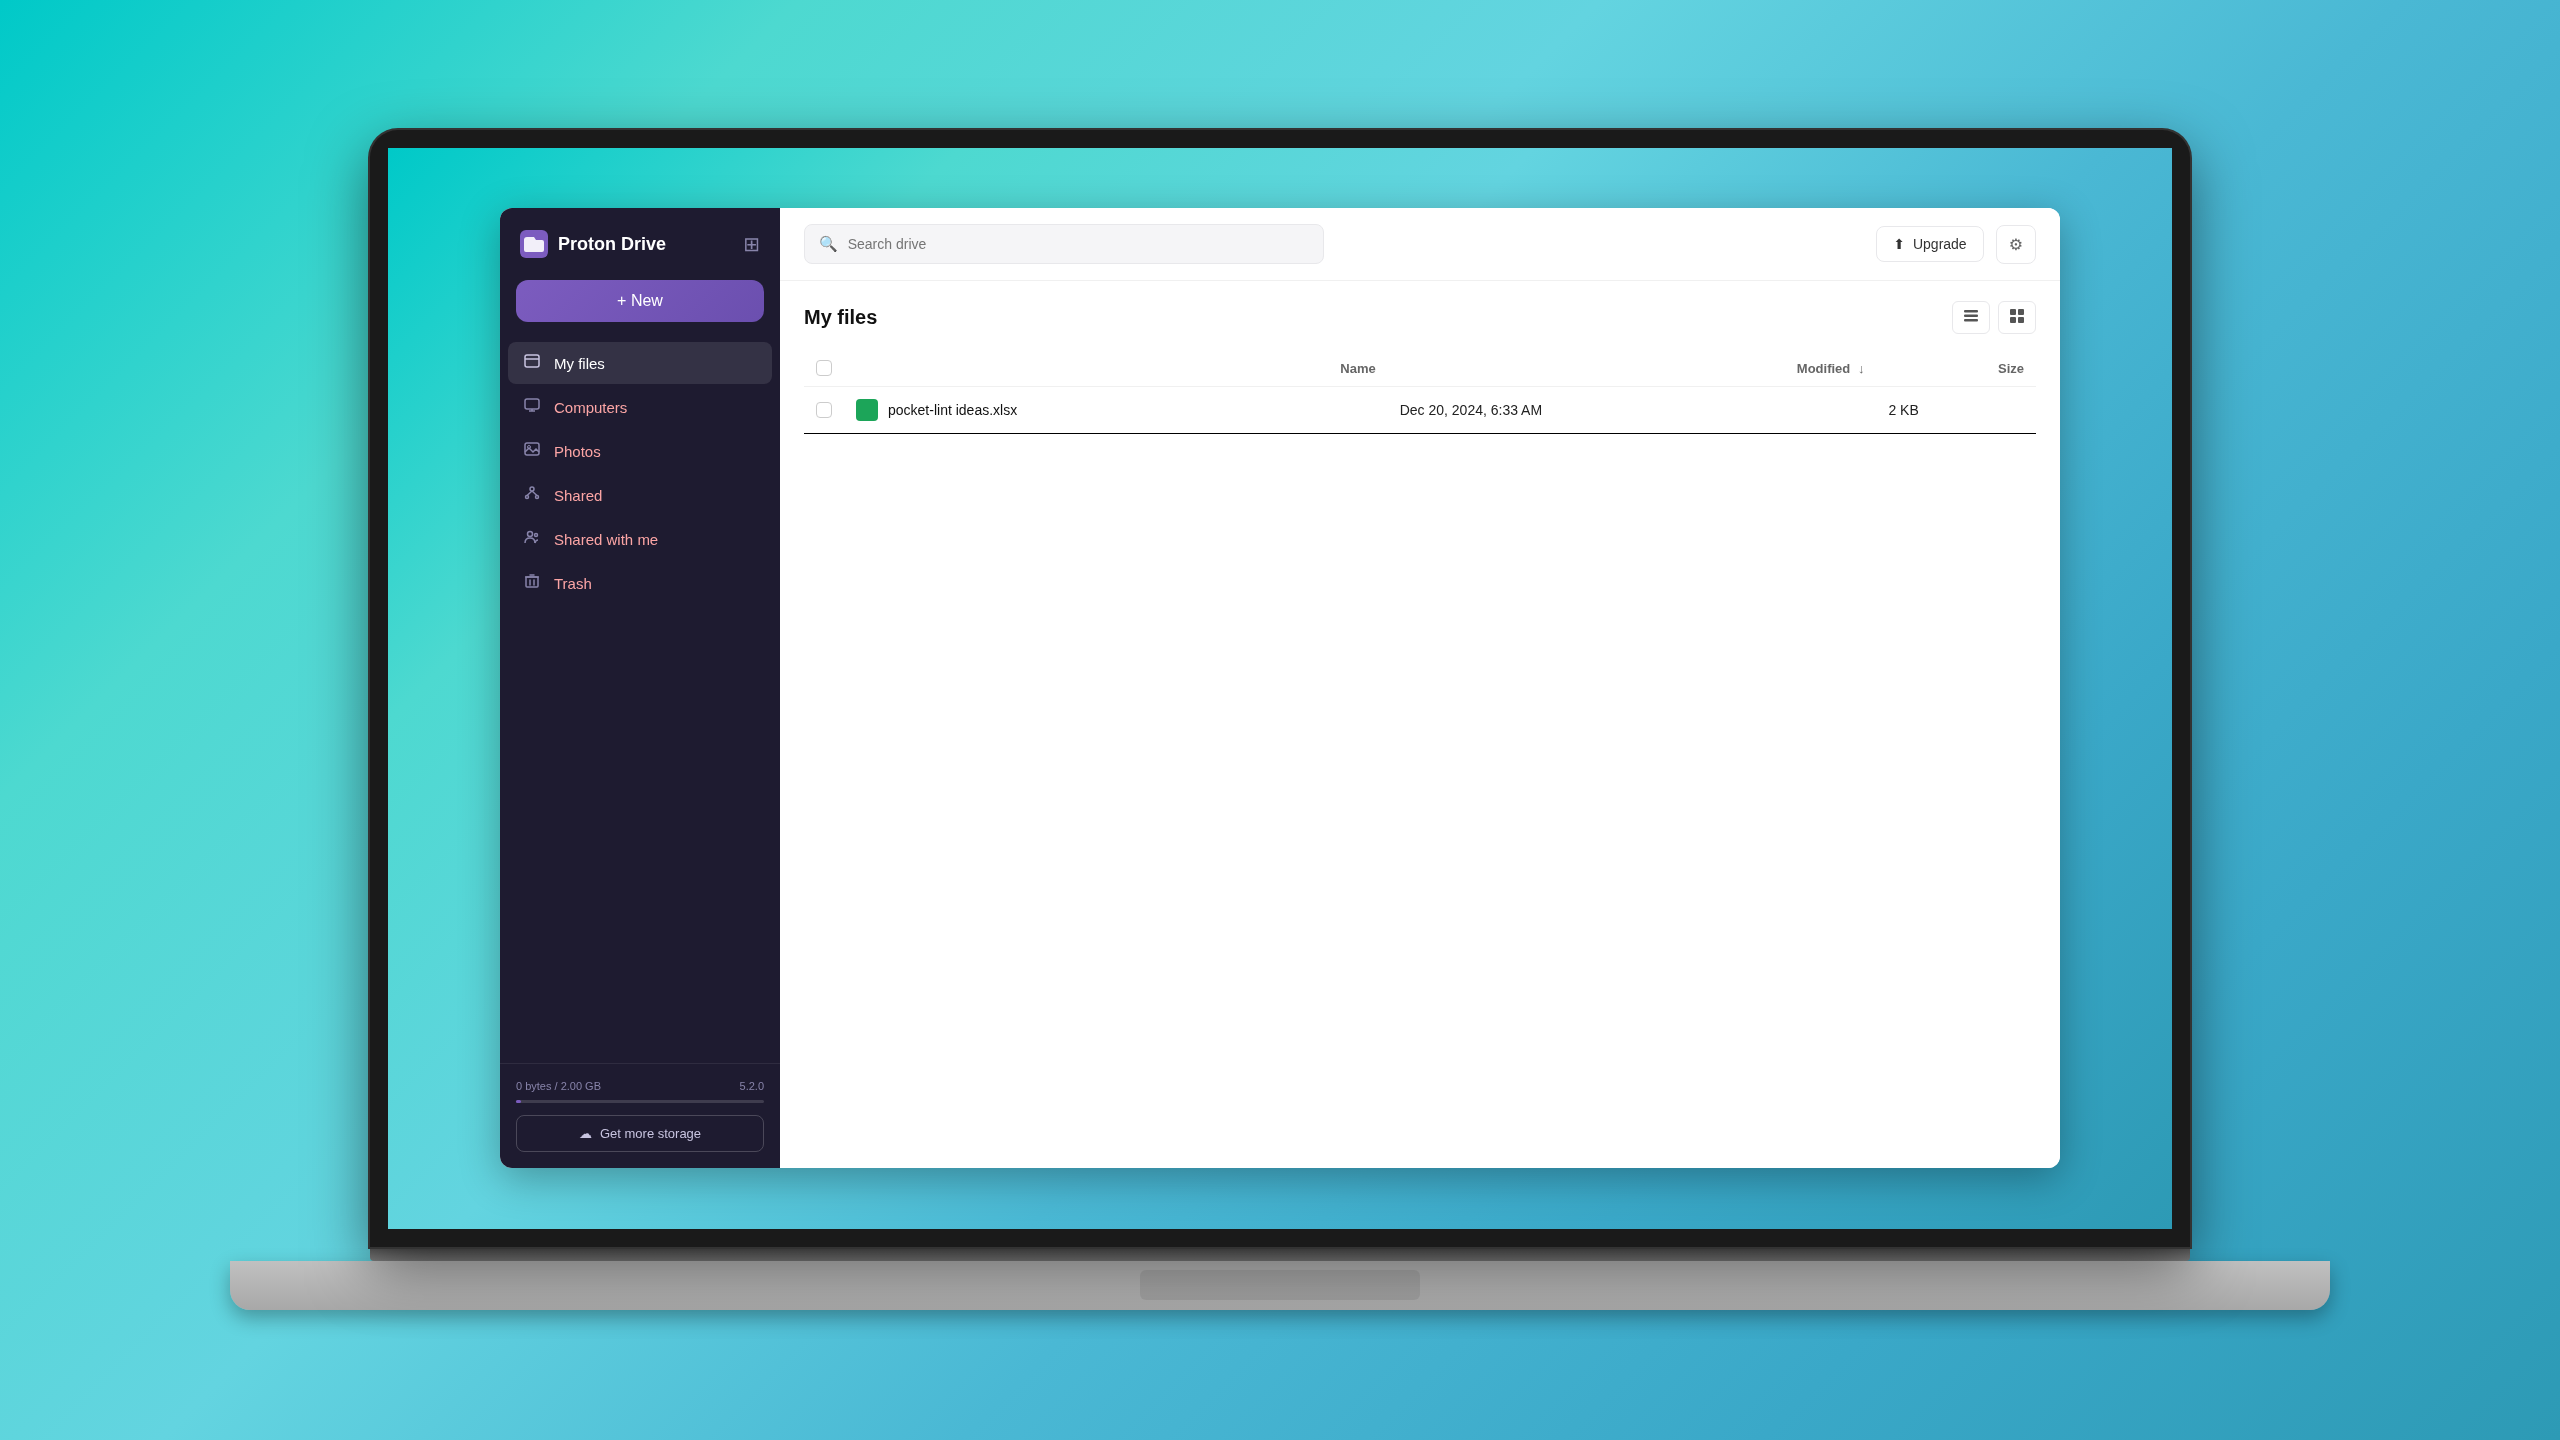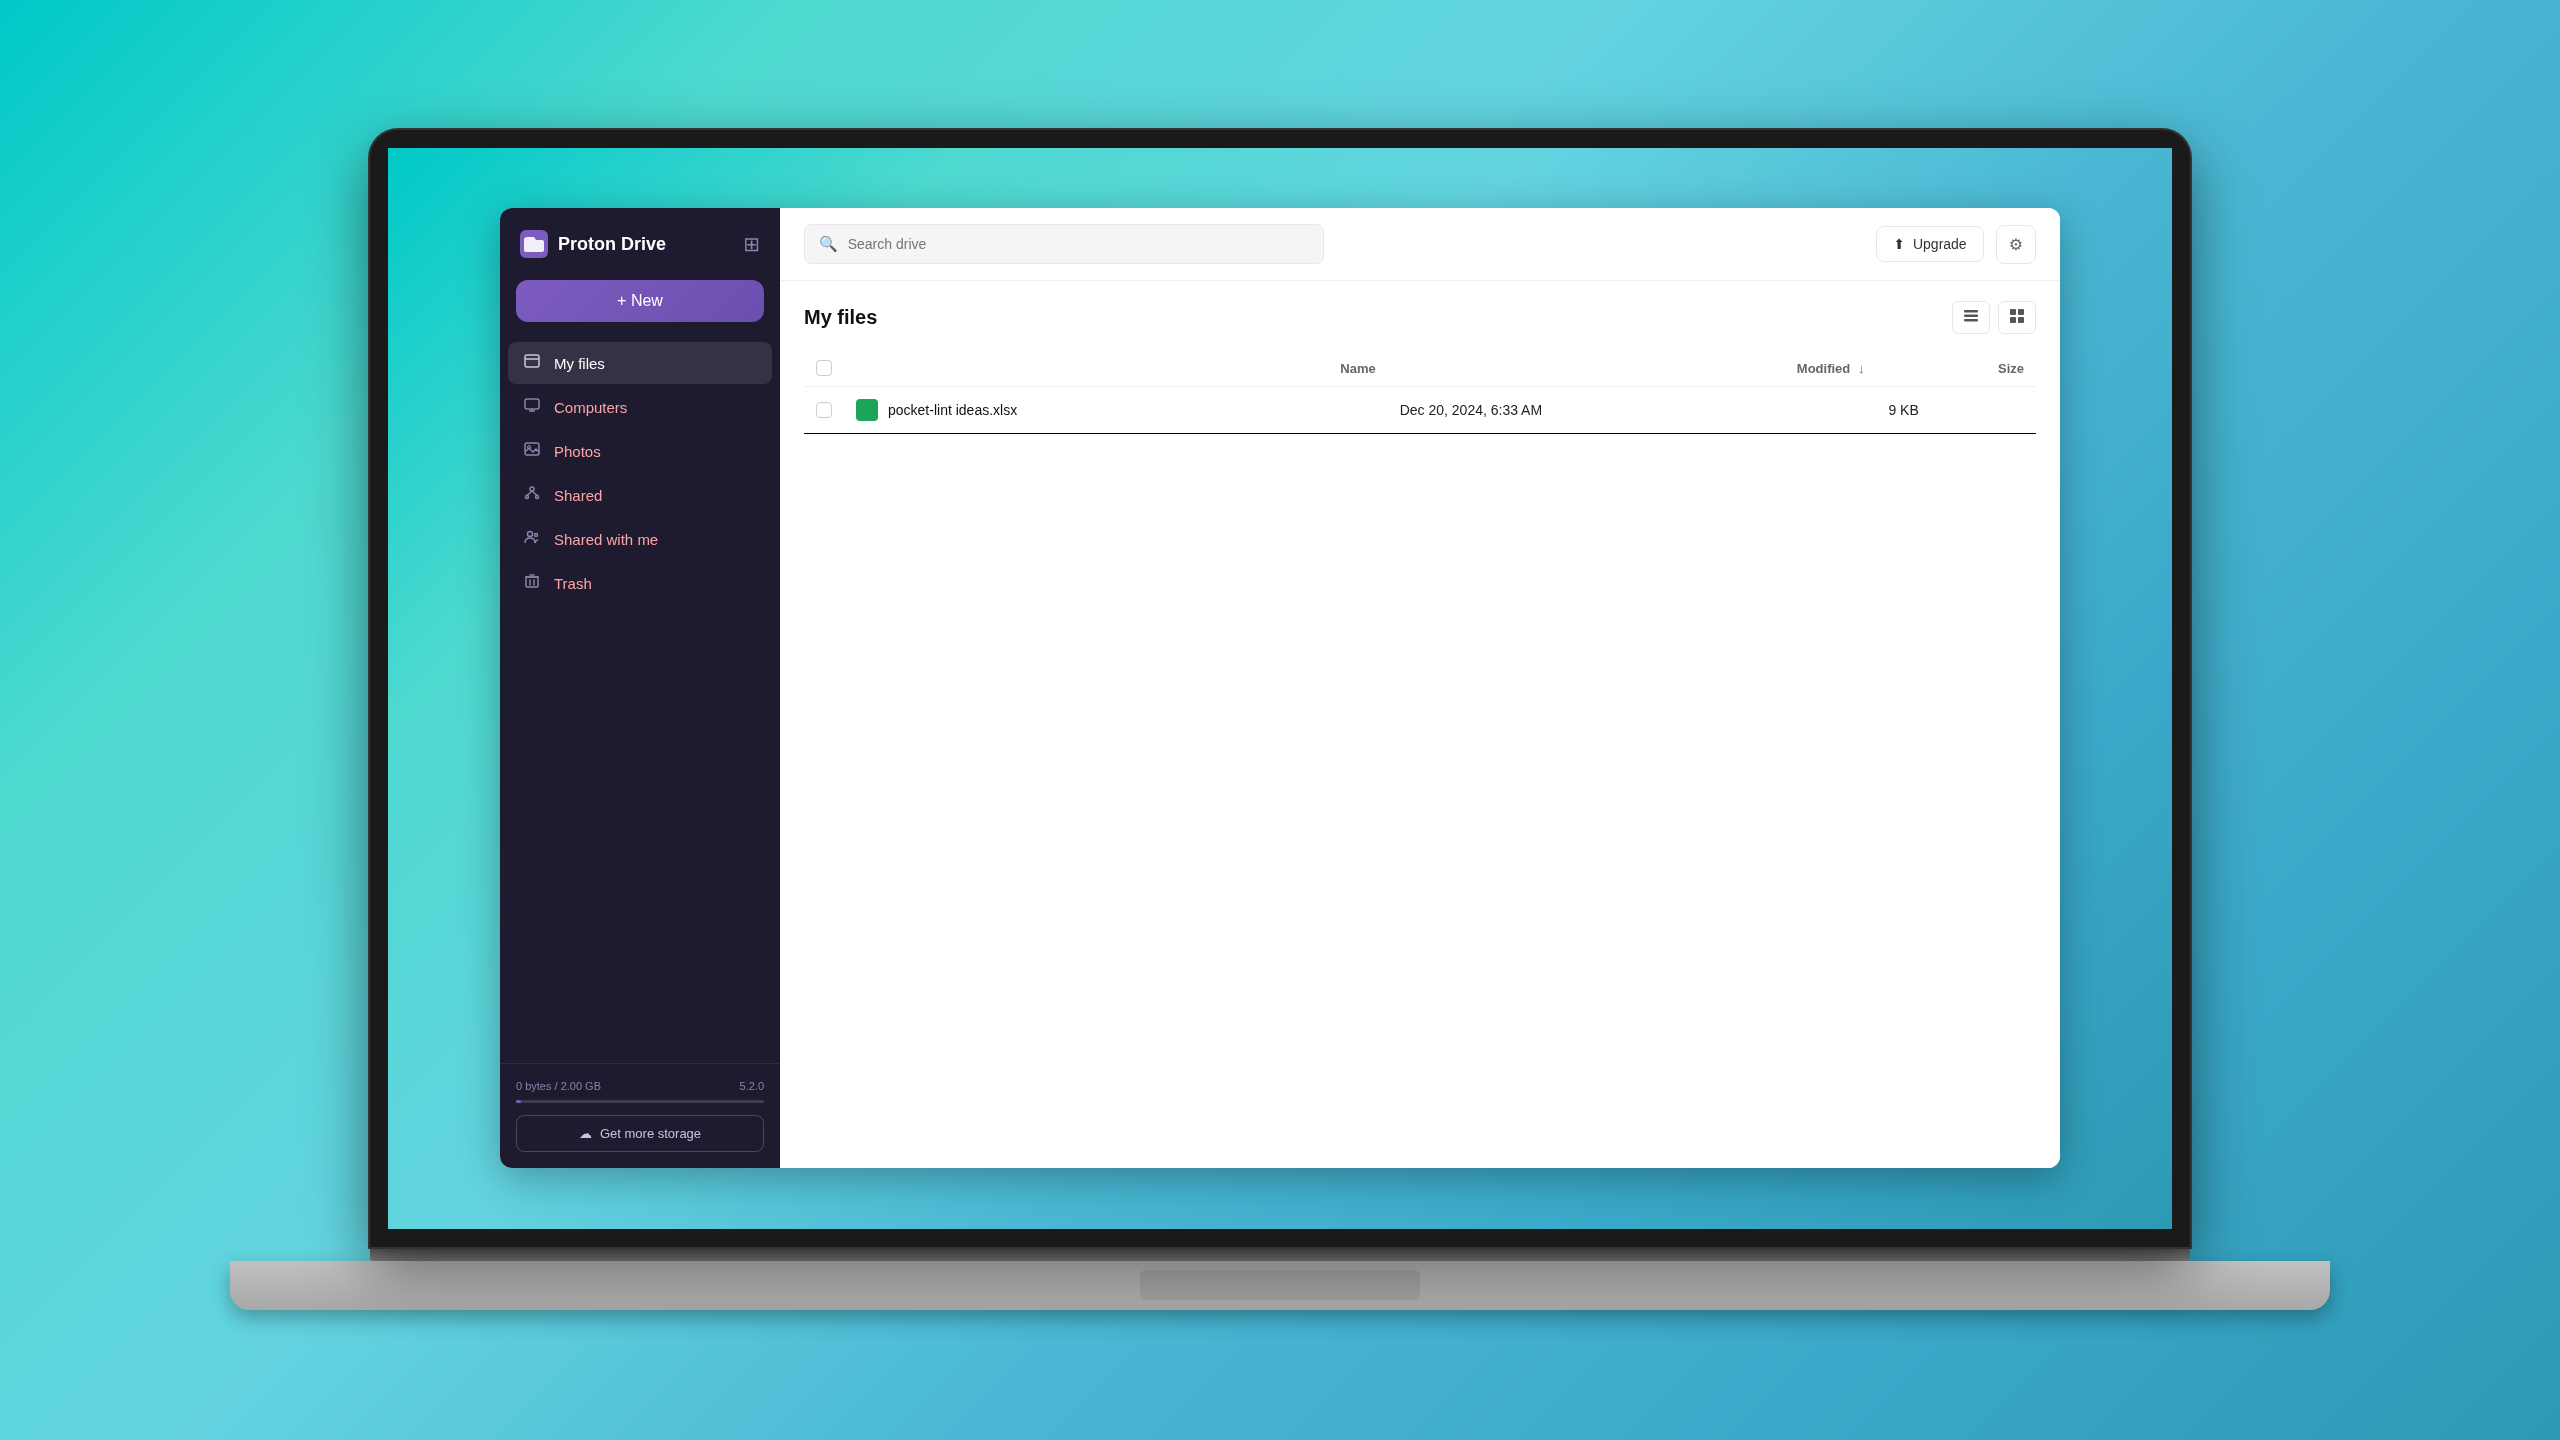--- a/index.html
+++ b/index.html
@@ -572,21 +572,21 @@
                   <td>
                     <div class="checkbox"></div>
                   </td>
                   <td>
                     <div class="file-name-cell">
                       <div class="file-icon" style="background:#1ca559;"></div>
                       <span class="file-name-text">pocket-lint ideas.xlsx</span>
                     </div>
                   </td>
                   <td class="modified-cell">Dec 20, 2024, 6:33 AM</td>
-                  <td class="size-cell">9 KB</td>
+                  <td class="size-cell">2 KB</td>
                 </tr>
               </tbody>
             </table>
           </div>
         </div>
 
       </div>
     </div>
   </div>
   <div class="laptop-hinge"></div>

